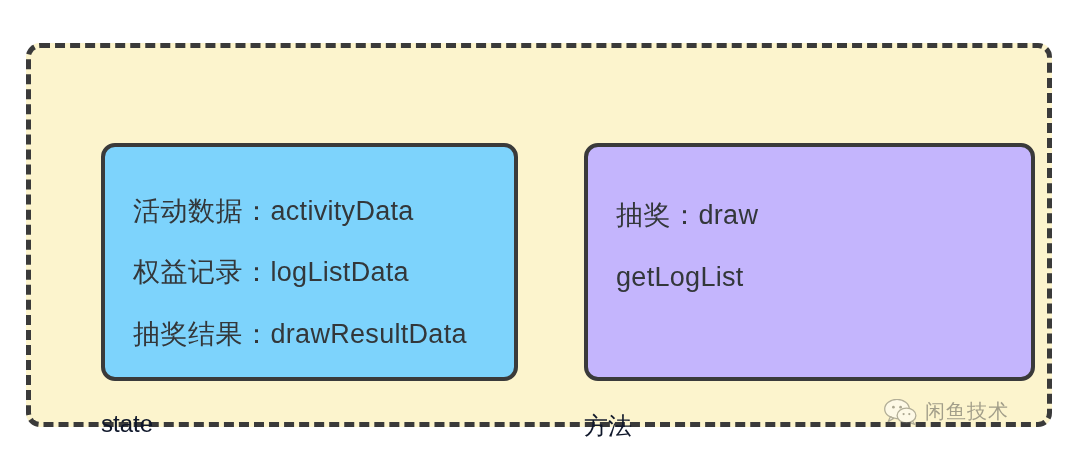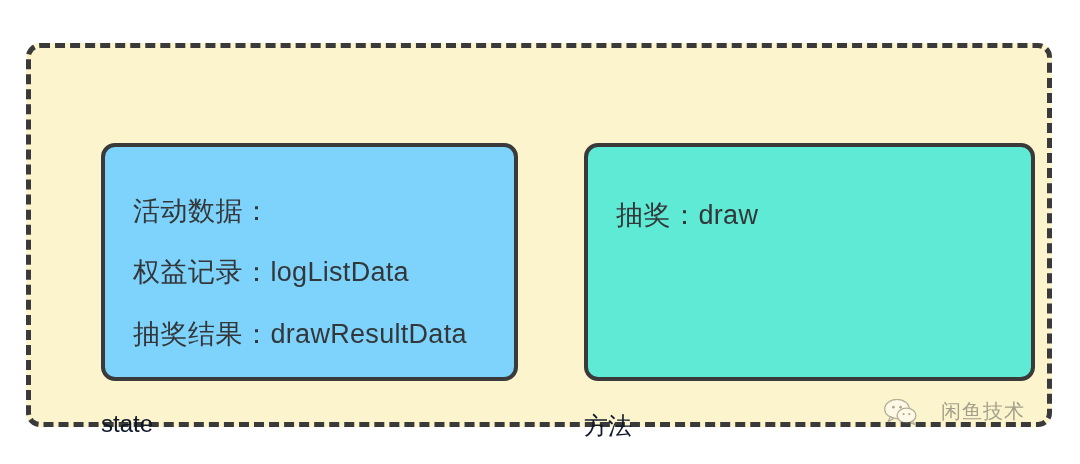--- a/index.html
+++ b/index.html
@@ -46,21 +46,21 @@
     height: 238px;
     background: #7dd3fc;
     justify-content: flex-start;
     padding-top: 46px;
   }
   .panel-methods {
     left: 553px;
     top: 95px;
     width: 451px;
     height: 238px;
-    background: #5eead4;
+    background: #c4b5fd;
     justify-content: center;
   }
 
   .entry {
     display: flex;
     align-items: baseline;
     padding-left: 28px;
     color: #33373a;
     white-space: nowrap;
   }
@@ -87,58 +87,60 @@
   .caption-state   { left: 70px;  width: 454px; }
   .caption-methods { left: 553px; width: 451px; }
 
   
   .watermark {
     position: absolute;
     left: 884px;
     top: 398px;
     display: flex;
     align-items: center;
-    gap: 23px;
+    gap: 7px;
     opacity: 0.5;
   }
   .wm-icon { width: 34px; height: 26px; display: block; }
   .wm-text {
     font-size: 20px;
     color: #4a4a48;
     letter-spacing: 1px;
     white-space: nowrap;
   }
 </style>
 </head>
 <body>
 
 <div id="canvas">
 
   <div class="dashed-frame">
 
     <div class="panel panel-state">
       <div class="entry">
         <span class="entry-key">活动数据：</span>
+        <span class="entry-val">activityData</span>
       </div>
       <div class="entry">
         <span class="entry-key">权益记录：</span>
         <span class="entry-val">logListData</span>
       </div>
       <div class="entry">
         <span class="entry-key">抽奖结果：</span>
         <span class="entry-val">drawResultData</span>
       </div>
     </div>
 
     <div class="panel panel-methods">
       <div class="entry">
         <span class="entry-key">抽奖：</span>
         <span class="entry-val">draw</span>
       </div>
       <div class="entry">
+        <span class="entry-val">getLogList</span>
       </div>
     </div>
 
     <div class="caption caption-state">state</div>
     <div class="caption caption-methods">方法</div>
 
   </div>
 
   <div class="watermark">
     <span class="wm-icon">

